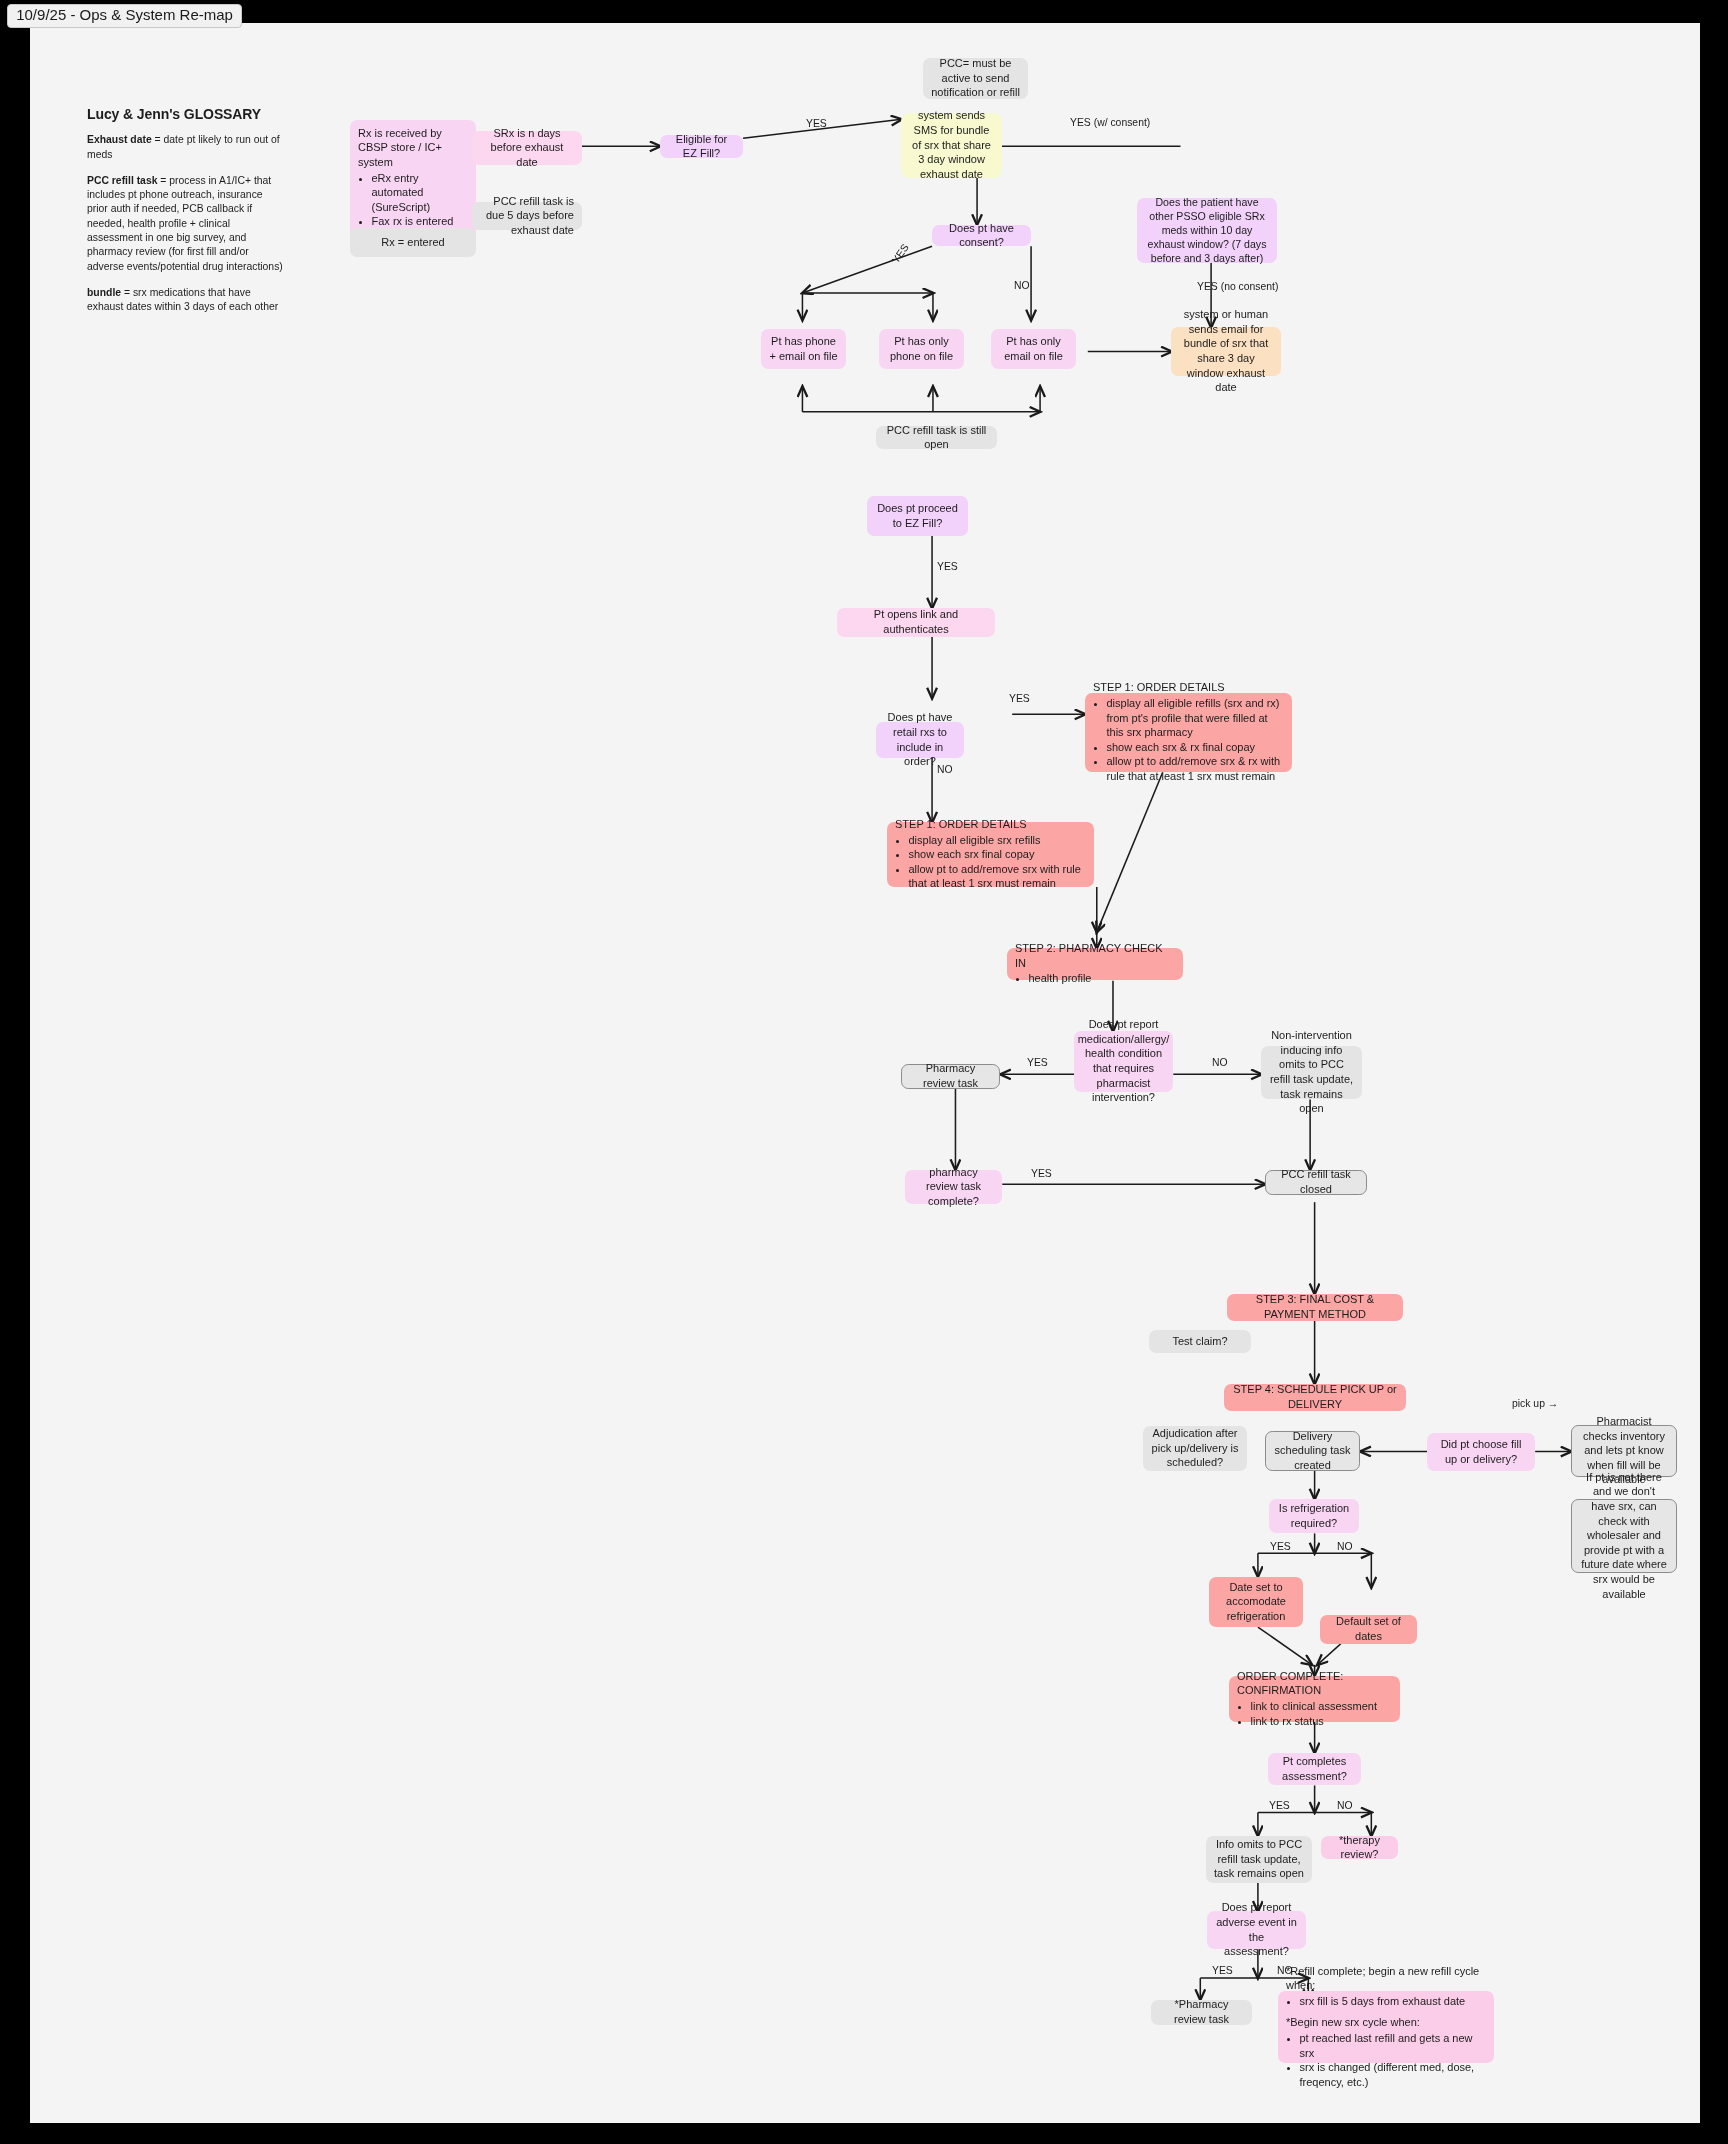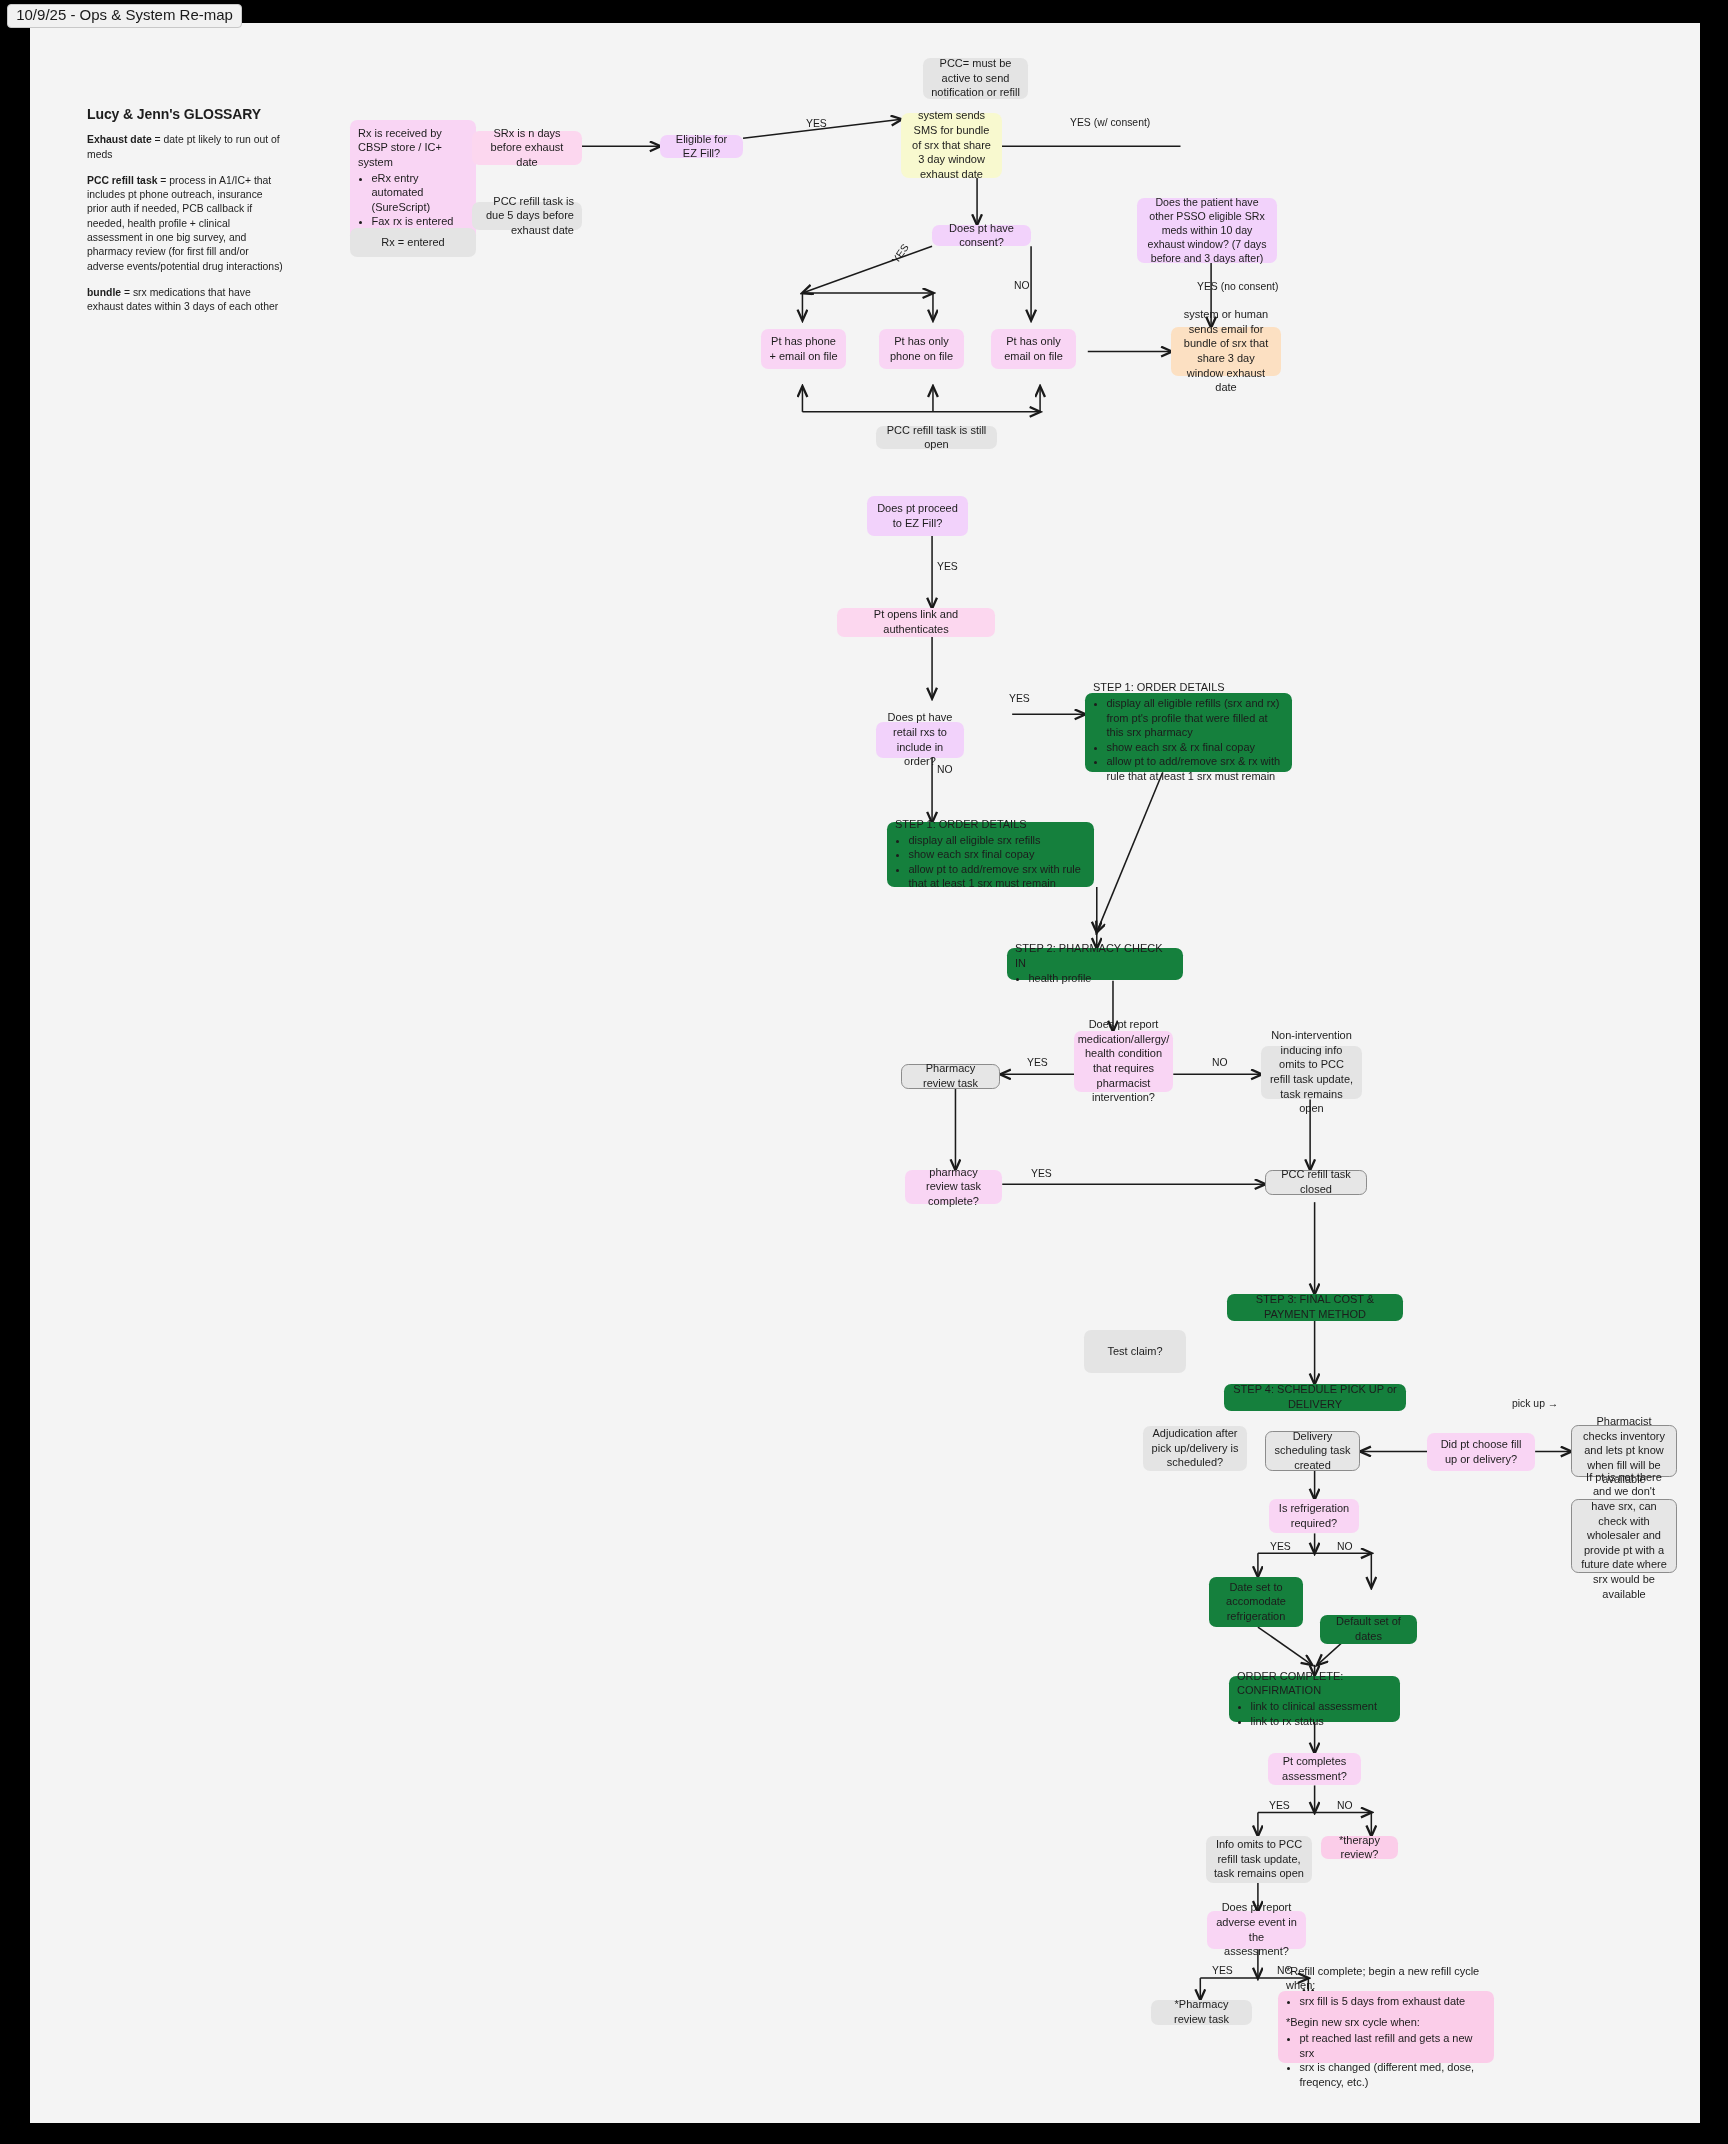--- a/index.html
+++ b/index.html
@@ -57,21 +57,21 @@
     padding: 6.3px 8px;
   }
   .node.center { text-align: center; align-items: center; }
   .node.left { text-align: left; align-items: stretch; }
   .pink   { background: #f9d5f4; }
   .pink2  { background: #fcd7ef; }
   .hotpink{ background: #fbcde9; }
   .violet { background: #f2d2fb; }
   .yellow { background: #f8f9cf; border-radius: 8px; }
   .orange { background: #fce0c2; }
-  .blue   { background: #15803d; }
+  .blue   { background: #fca5a5; }
   .grey   { background: #e4e4e4; }
   .greyb  { background: #e6e6e6; border: 1.3px solid #8c8c8c; }
   .node ul {
     margin: 0.9px 0 0 0;
     padding-left: 13.5px;
     text-align: left;
   }
   .node li { margin: 0; padding: 0; }
   .node .hdr { text-align: left; }
   .edge-label {
@@ -328,21 +328,21 @@
     </div>
 
     <div class="node greyb center" style="left:1235px; top:1147px; width:102px; height:25px;">
       <span>PCC refill task closed</span>
     </div>
 
     <div class="node blue center" style="left:1197px; top:1271px; width:176px; height:27px;">
       <span>STEP 3: FINAL COST &amp; PAYMENT METHOD</span>
     </div>
 
-    <div class="node grey center" style="left:1054px; top:1307px; width:102px; height:43px;">
+    <div class="node grey center" style="left:1119px; top:1307px; width:102px; height:23px;">
       <span>Test claim?</span>
     </div>
 
     <div class="node blue center" style="left:1194px; top:1361px; width:182px; height:27px;">
       <span>STEP 4: SCHEDULE  PICK UP or DELIVERY</span>
     </div>
 
     <div class="node grey center" style="left:1113px; top:1403px; width:104px; height:45px;">
       <span>Adjudication after pick up/delivery is scheduled?</span>
     </div>

